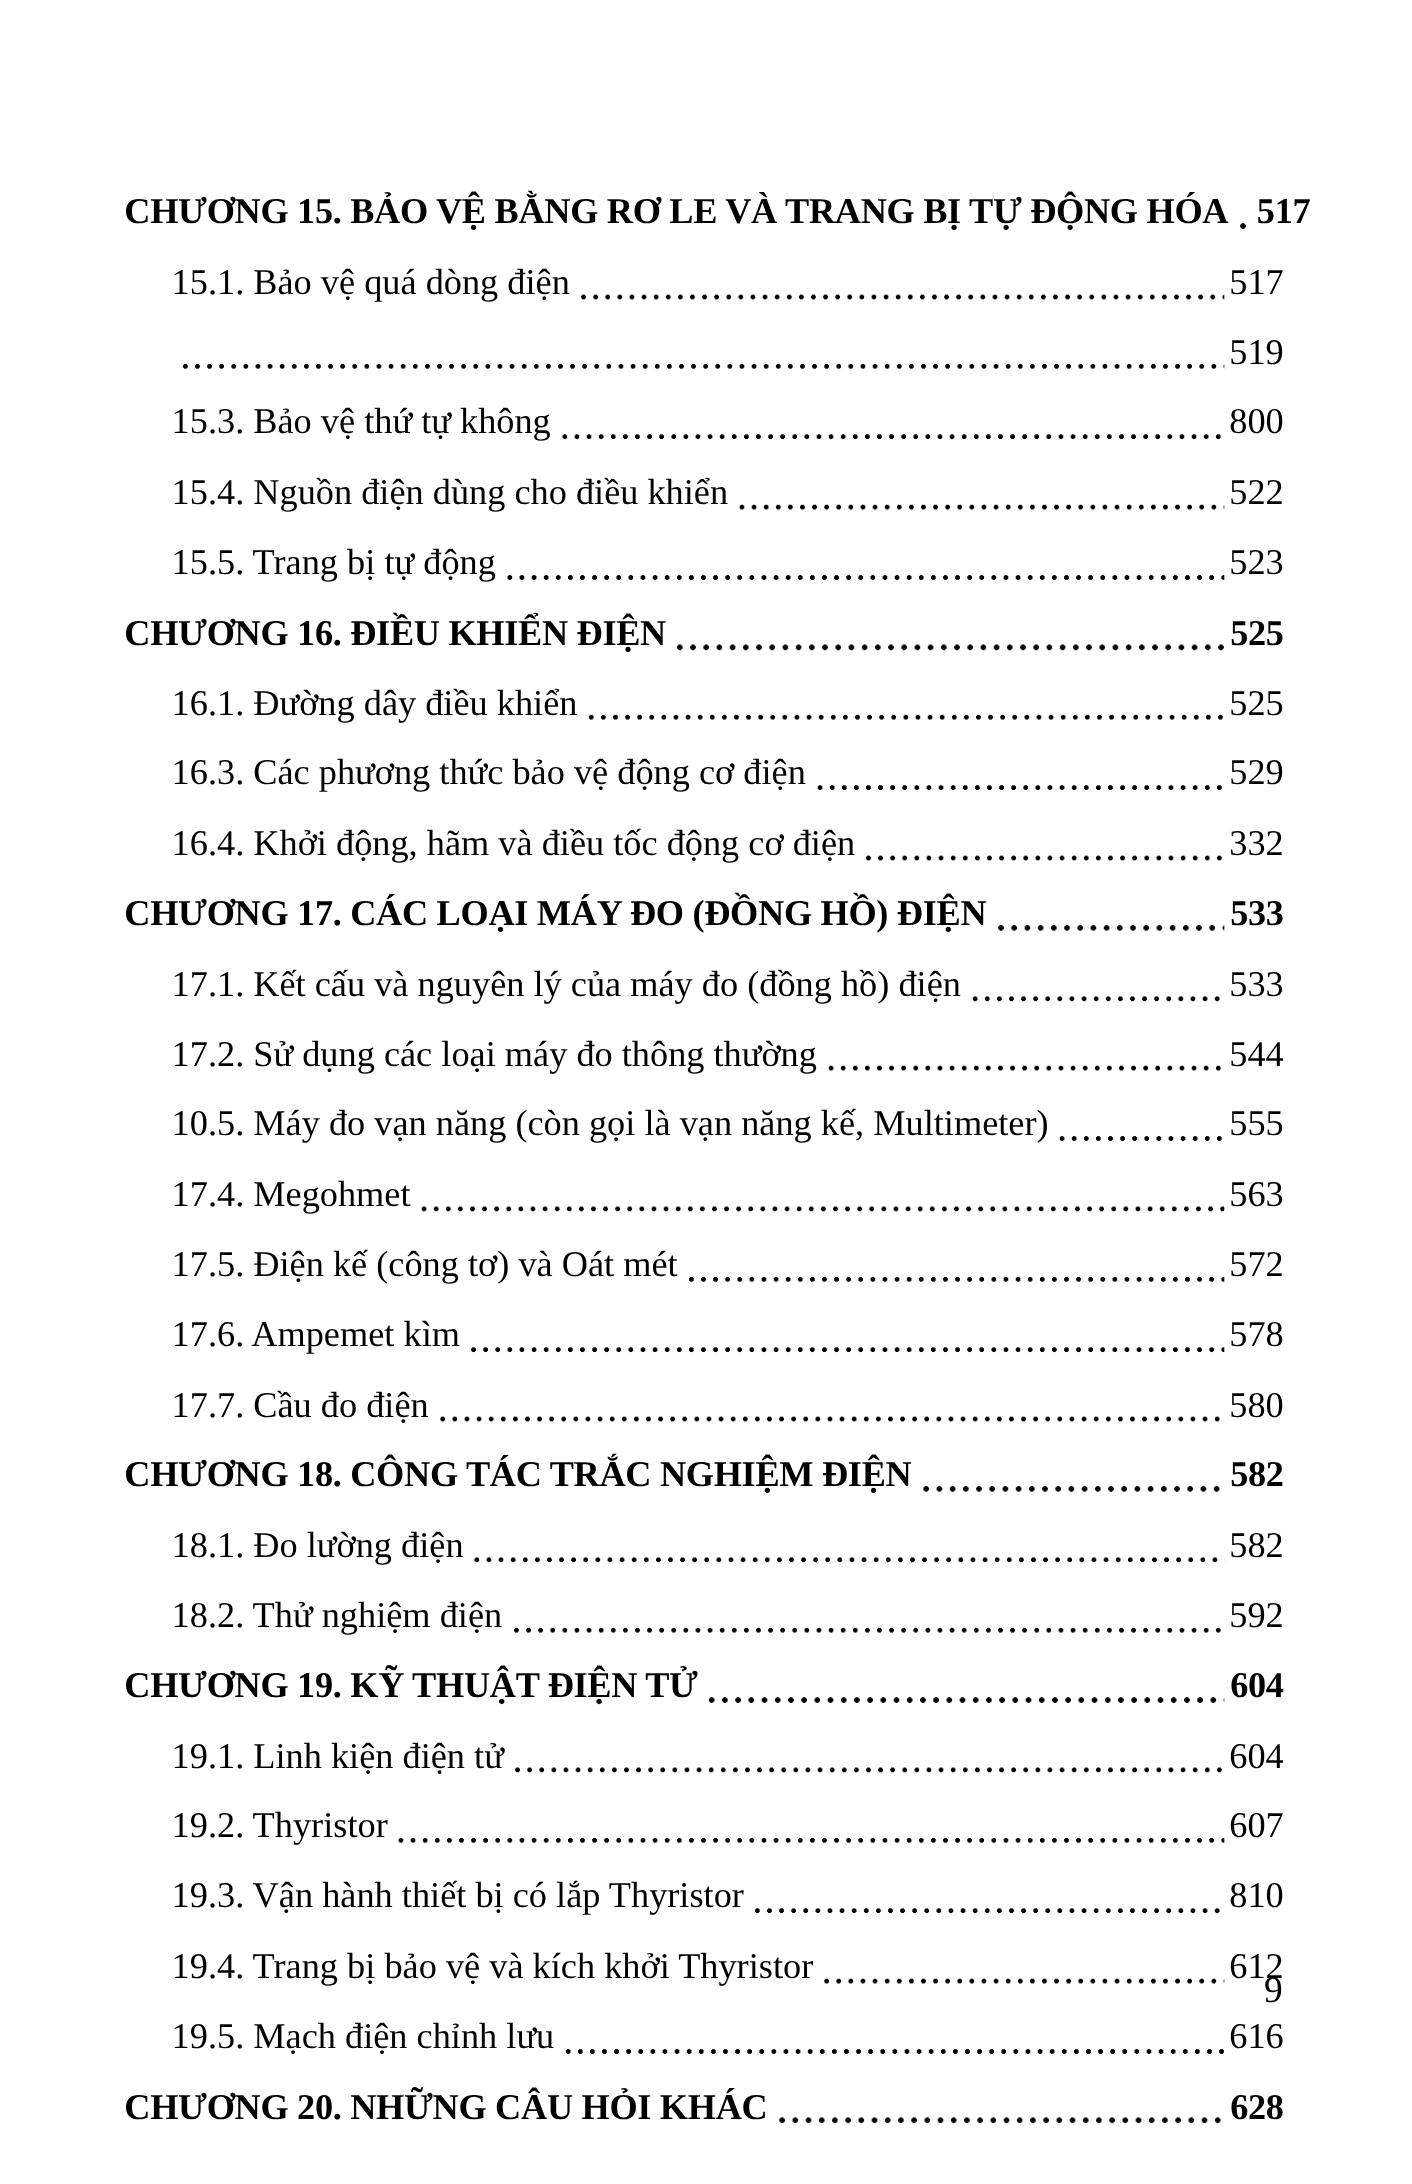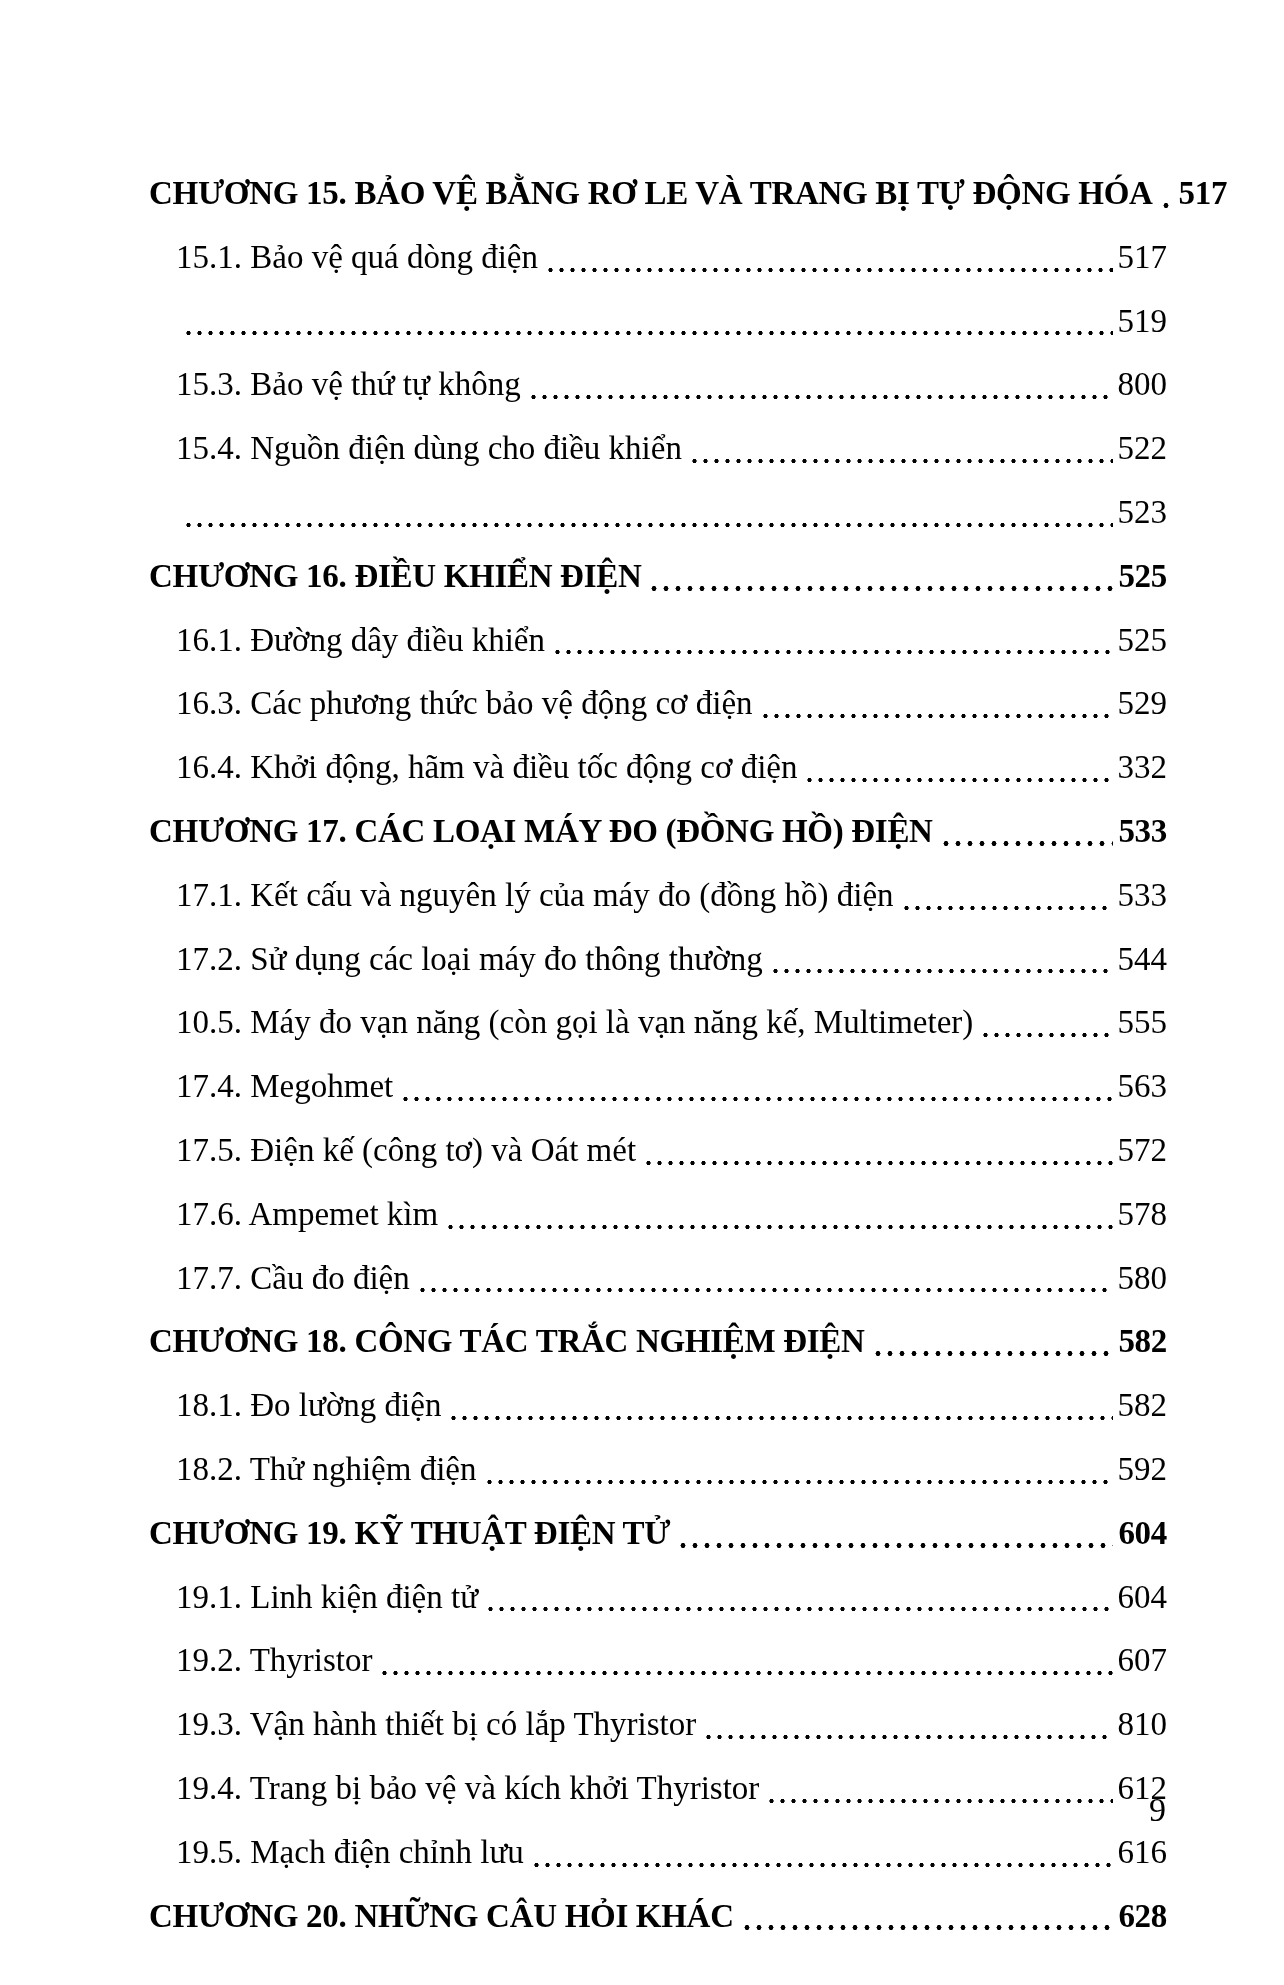--- a/index.html
+++ b/index.html
@@ -21,30 +21,29 @@
     left: 113px;
     right: 117px;
     top: 162px;
   }
   .row {
     display: flex;
     align-items: baseline;
     height: 63.8px;
     line-height: 63.8px;
     white-space: nowrap;
-    margin-left: 36px;
   }
   .chapter-row {
     font-size: 33px;
     font-weight: bold;
     letter-spacing: -0.3px;
   }
   .section-row {
     font-size: 33px;
-    margin-left: 63px;
+    margin-left: 43px;
   }
   .title {
     flex: 0 0 auto;
     white-space: nowrap;
   }
   .leader {
     flex: 1 1 auto;
     min-width: 14px;
     align-self: stretch;
     margin: 0 5px 0 7px;
@@ -92,20 +91,21 @@
         <span class="title">15.3. Bảo vệ thứ tự không</span>
         <span class="leader"></span>
         <span class="pagenum">800</span>
       </div>
       <div class="row section-row">
         <span class="title">15.4. Nguồn điện dùng cho điều khiển</span>
         <span class="leader"></span>
         <span class="pagenum">522</span>
       </div>
       <div class="row section-row">
+        <span class="title">15.5. Trang bị tự động</span>
         <span class="leader"></span>
         <span class="pagenum">523</span>
       </div>
       <div class="row chapter-row">
         <span class="title">CHƯƠNG 16. ĐIỀU KHIỂN ĐIỆN</span>
         <span class="leader leader-bold"></span>
         <span class="pagenum">525</span>
       </div>
       <div class="row section-row">
         <span class="title">16.1. Đường dây điều khiển</span>

